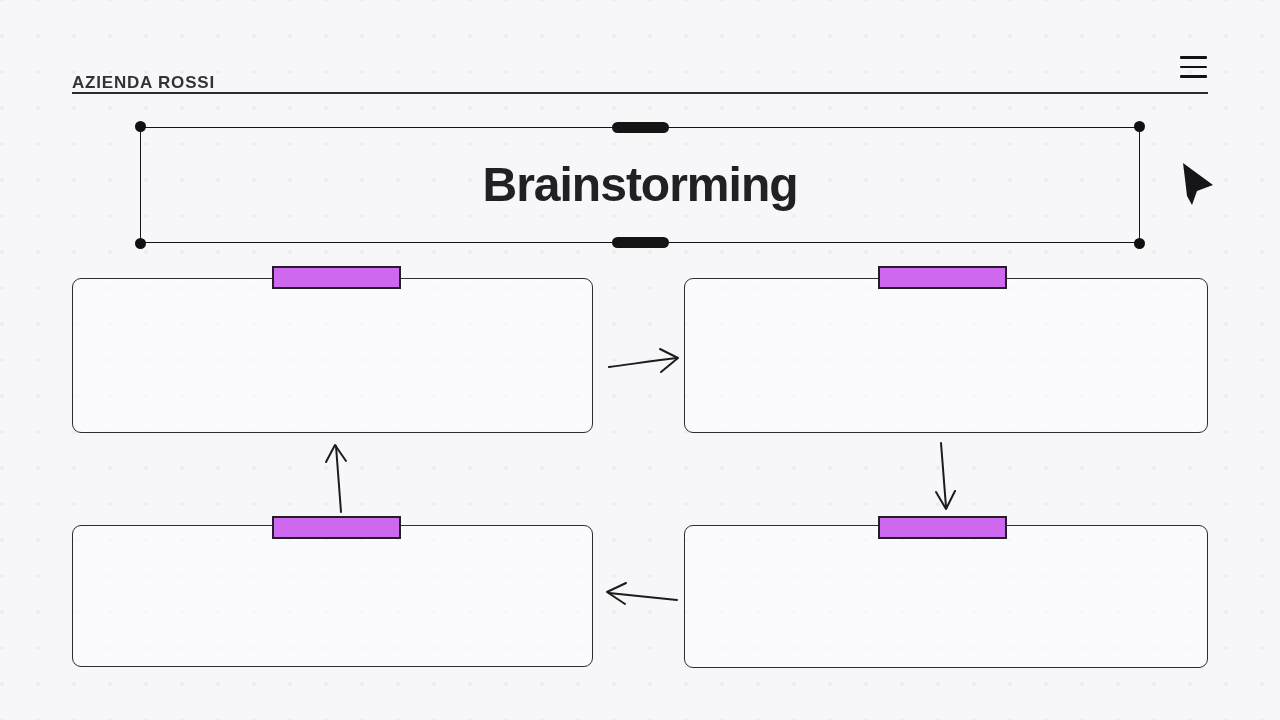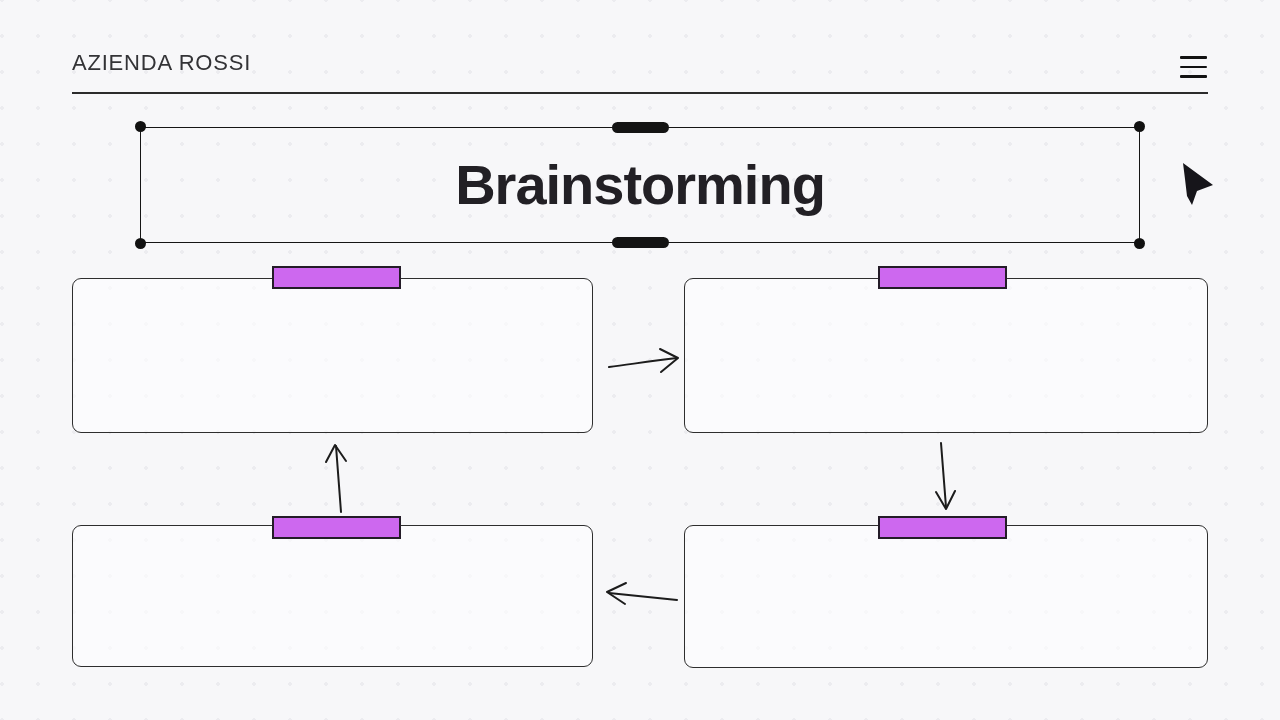--- a/index.html
+++ b/index.html
@@ -16,40 +16,40 @@
   }
   #canvas{
     position:relative;width:1280px;height:720px;
     background-color:var(--bg);
     background-image:radial-gradient(circle, rgba(55,55,85,0.055) 1.7px, transparent 2.1px);
     background-size:36px 36px;
     background-position:20px 18px;
   }
   
   .brand{
-    position:absolute;left:72px;top:50px;
-    font-size:22px;letter-spacing:.8px;color:#333336;font-weight:400;
+    position:absolute;left:72px;top:73px;
+    font-size:17px;letter-spacing:.8px;color:#333336;font-weight:700;
   }
   .menu-btn{
     position:absolute;left:1180px;top:56px;width:28px;height:22px;
     display:flex;flex-direction:column;justify-content:space-between;cursor:pointer;
   }
   .menu-btn span{display:block;width:27px;height:2.6px;background:#121212;border-radius:1px;}
   .header-rule{
     position:absolute;left:72px;top:92px;width:1136px;height:2px;background:#2b2b2b;
   }
   
   .sel-rect{
     position:absolute;left:140px;top:127px;width:1000px;height:116px;
     border:1.5px solid #151515;
   }
   .title-line{
     position:absolute;left:0;top:0;width:100%;height:113px;
     display:flex;align-items:center;justify-content:center;
-    font-size:56px;white-space:pre;
+    font-size:48px;white-space:pre;
   }
   .title-primary{font-weight:700;color:var(--ink);letter-spacing:-1px;}
   .title-accent{font-weight:400;color:var(--accent);letter-spacing:-0.5px;}
   .handle-dot{
     position:absolute;width:11px;height:11px;border-radius:50%;background:#111;
   }
   .dot-nw{left:-6px;top:-7px;} .dot-ne{right:-6px;top:-7px;}
   .dot-sw{left:-6px;bottom:-7px;} .dot-se{right:-6px;bottom:-7px;}
   .handle-pill{
     position:absolute;left:471px;width:57px;height:11px;border-radius:6px;background:#141414;

